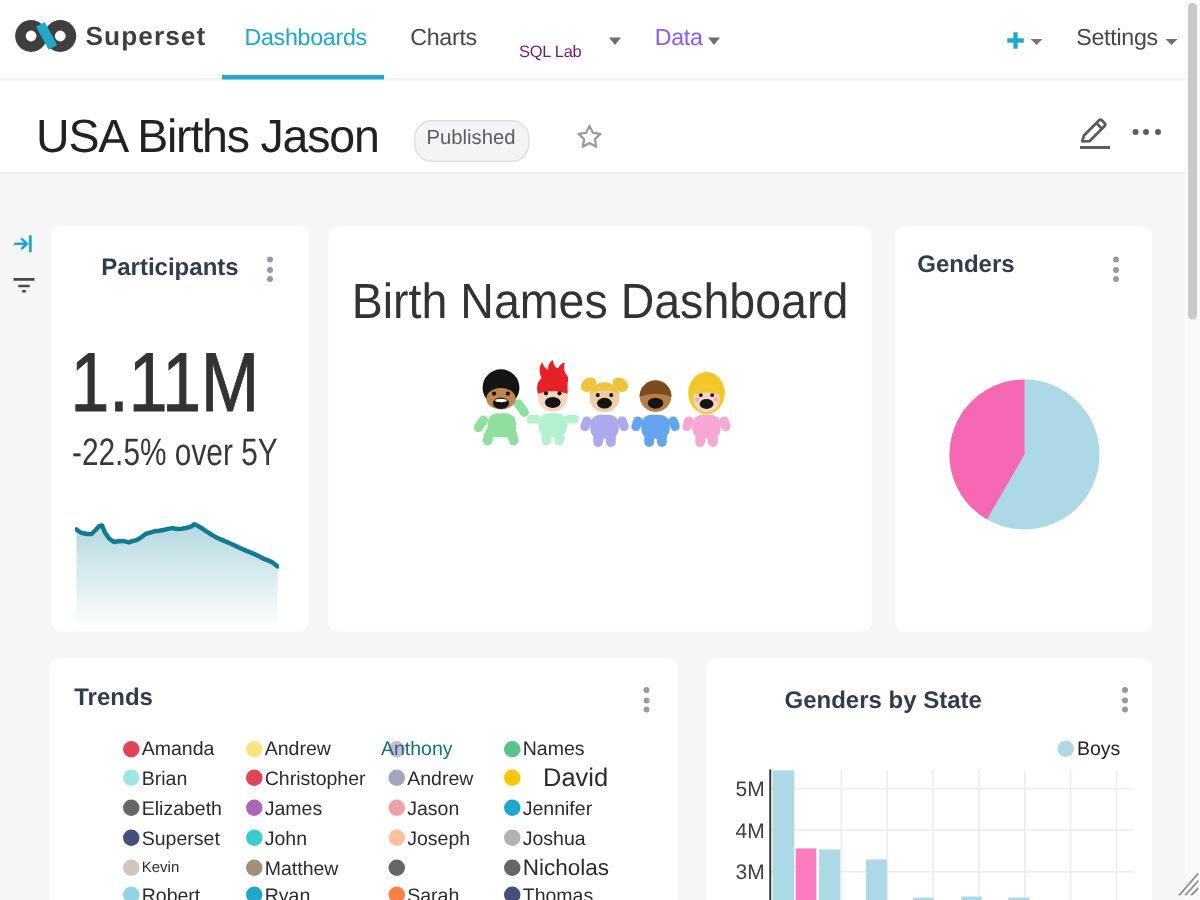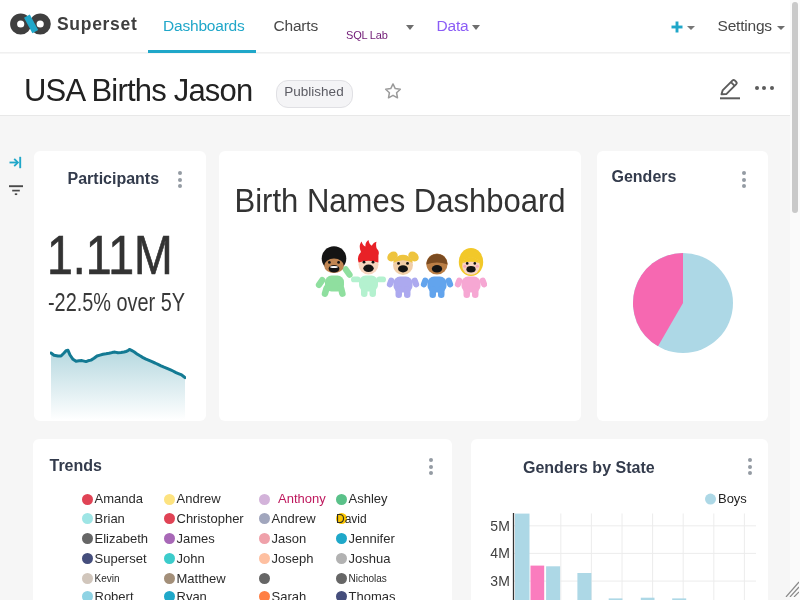--- a/index.html
+++ b/index.html
@@ -176,31 +176,31 @@
     <span></span>
     <span></span>
     <span></span>
   </div>
 <div id="legend">
 <div class="abs" style="left:82px;top:493.5px;width:11px;height:11px;border-radius:50%;background:#E04355;"></div>
 <div class="abs" style="left:94.5px;top:493px;font-size:13px;color:#2b2b2b;line-height:12.5px;">Amanda</div>
 <div class="abs" style="left:164px;top:493.5px;width:11px;height:11px;border-radius:50%;background:#FDE380;"></div>
 <div class="abs" style="left:176.5px;top:493px;font-size:13px;color:#2b2b2b;line-height:12.5px;">Andrew</div>
 <div class="abs" style="left:259px;top:493.5px;width:11px;height:11px;border-radius:50%;background:#D3B3DA;"></div>
-<div class="abs" style="left:278px;top:493px;font-size:13px;color:#be185d;line-height:12.5px;">Anthony</div>
+<div class="abs" style="left:254px;top:493px;font-size:13px;color:#0f766e;line-height:12.5px;">Anthony</div>
 <div class="abs" style="left:336px;top:493.5px;width:11px;height:11px;border-radius:50%;background:#5AC189;"></div>
-<div class="abs" style="left:348.5px;top:493px;font-size:13px;color:#2b2b2b;line-height:12.5px;">Ashley</div>
+<div class="abs" style="left:348.5px;top:493px;font-size:13px;color:#2b2b2b;line-height:12.5px;">Names</div>
 <div class="abs" style="left:82px;top:513.0px;width:11px;height:11px;border-radius:50%;background:#9EE5E5;"></div>
 <div class="abs" style="left:94.5px;top:512.5px;font-size:13px;color:#2b2b2b;line-height:12.5px;">Brian</div>
 <div class="abs" style="left:164px;top:513.0px;width:11px;height:11px;border-radius:50%;background:#E04355;"></div>
 <div class="abs" style="left:176.5px;top:512.5px;font-size:13px;color:#2b2b2b;line-height:12.5px;">Christopher</div>
 <div class="abs" style="left:259px;top:513.0px;width:11px;height:11px;border-radius:50%;background:#A1A6BD;"></div>
 <div class="abs" style="left:271.5px;top:512.5px;font-size:13px;color:#2b2b2b;line-height:12.5px;">Andrew</div>
 <div class="abs" style="left:336px;top:513.0px;width:11px;height:11px;border-radius:50%;background:#FCC700;"></div>
-<div class="abs" style="left:336px;top:512.5px;font-size:12px;color:#2b2b2b;line-height:12.5px;">David</div>
+<div class="abs" style="left:362px;top:512.5px;font-size:17px;color:#2b2b2b;line-height:12.5px;">David</div>
 <div class="abs" style="left:82px;top:533.0px;width:11px;height:11px;border-radius:50%;background:#666666;"></div>
 <div class="abs" style="left:94.5px;top:532.5px;font-size:13px;color:#2b2b2b;line-height:12.5px;">Elizabeth</div>
 <div class="abs" style="left:164px;top:533.0px;width:11px;height:11px;border-radius:50%;background:#A868B7;"></div>
 <div class="abs" style="left:176.5px;top:532.5px;font-size:13px;color:#2b2b2b;line-height:12.5px;">James</div>
 <div class="abs" style="left:259px;top:533.0px;width:11px;height:11px;border-radius:50%;background:#EFA1AA;"></div>
 <div class="abs" style="left:271.5px;top:532.5px;font-size:13px;color:#2b2b2b;line-height:12.5px;">Jason</div>
 <div class="abs" style="left:336px;top:533.0px;width:11px;height:11px;border-radius:50%;background:#1FA8C9;"></div>
 <div class="abs" style="left:348.5px;top:532.5px;font-size:13px;color:#2b2b2b;line-height:12.5px;">Jennifer</div>
 <div class="abs" style="left:82px;top:553.0px;width:11px;height:11px;border-radius:50%;background:#454E7C;"></div>
 <div class="abs" style="left:94.5px;top:552.5px;font-size:13px;color:#2b2b2b;line-height:12.5px;">Superset</div>
@@ -210,21 +210,21 @@
 <div class="abs" style="left:271.5px;top:552.5px;font-size:13px;color:#2b2b2b;line-height:12.5px;">Joseph</div>
 <div class="abs" style="left:336px;top:553.0px;width:11px;height:11px;border-radius:50%;background:#B2B2B2;"></div>
 <div class="abs" style="left:348.5px;top:552.5px;font-size:13px;color:#2b2b2b;line-height:12.5px;">Joshua</div>
 <div class="abs" style="left:82px;top:573.0px;width:11px;height:11px;border-radius:50%;background:#D1C6BC;"></div>
 <div class="abs" style="left:94.5px;top:572.5px;font-size:10px;color:#2b2b2b;line-height:12.5px;">Kevin</div>
 <div class="abs" style="left:164px;top:573.0px;width:11px;height:11px;border-radius:50%;background:#A38F79;"></div>
 <div class="abs" style="left:176.5px;top:572.5px;font-size:13px;color:#2b2b2b;line-height:12.5px;">Matthew</div>
 <div class="abs" style="left:259px;top:573.0px;width:11px;height:11px;border-radius:50%;background:#666666;"></div>
 <div class="abs" style="left:271.5px;top:572.5px;font-size:13px;color:#0369a1;line-height:12.5px;margin-top:40px;">Michael</div>
 <div class="abs" style="left:336px;top:573.0px;width:11px;height:11px;border-radius:50%;background:#666666;"></div>
-<div class="abs" style="left:348.5px;top:572.5px;font-size:10px;color:#2b2b2b;line-height:12.5px;">Nicholas</div>
+<div class="abs" style="left:348.5px;top:572.5px;font-size:15px;color:#2b2b2b;line-height:12.5px;">Nicholas</div>
 <div class="abs" style="left:82px;top:591.0px;width:11px;height:11px;border-radius:50%;background:#8FD3E4;"></div>
 <div class="abs" style="left:94.5px;top:590.5px;font-size:13px;color:#2b2b2b;line-height:12.5px;">Robert</div>
 <div class="abs" style="left:164px;top:591.0px;width:11px;height:11px;border-radius:50%;background:#1FA8C9;"></div>
 <div class="abs" style="left:176.5px;top:590.5px;font-size:13px;color:#2b2b2b;line-height:12.5px;">Ryan</div>
 <div class="abs" style="left:259px;top:591.0px;width:11px;height:11px;border-radius:50%;background:#FF7F44;"></div>
 <div class="abs" style="left:271.5px;top:590.5px;font-size:13px;color:#2b2b2b;line-height:12.5px;">Sarah</div>
 <div class="abs" style="left:336px;top:591.0px;width:11px;height:11px;border-radius:50%;background:#454E7C;"></div>
 <div class="abs" style="left:348.5px;top:590.5px;font-size:13px;color:#2b2b2b;line-height:12.5px;">Thomas</div>
 </div>
 

